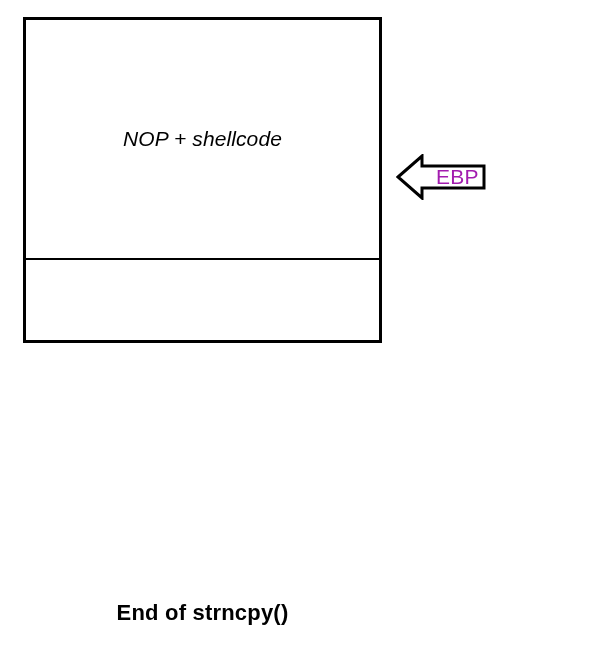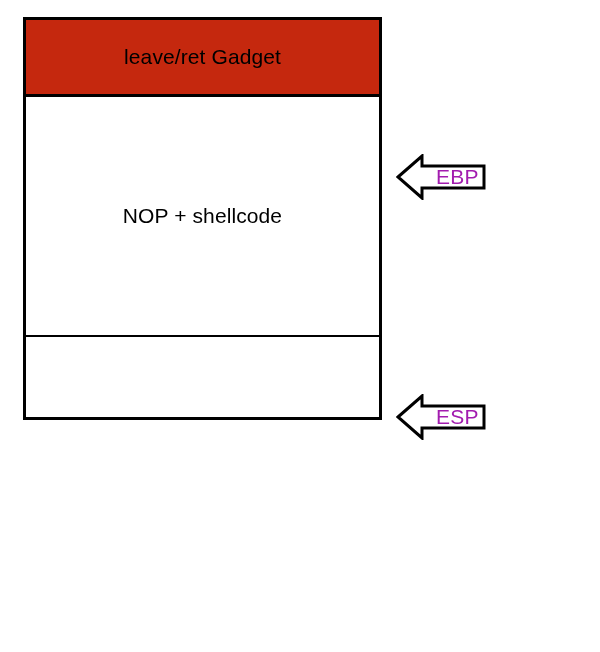--- a/index.html
+++ b/index.html
@@ -39,20 +39,21 @@
     color: #000000;
     font-size: 21px;
     line-height: 1.1;
     letter-spacing: 0.1px;
   }
   .cell.last {
     border-bottom: none;
   }
   .cell.thin-div {
     border-bottom-width: 2px;
+    font-style: italic;
   }
 
   .cell-gadget   { height: 77px;  background: #C5280E; }
   .cell-buffer   { height: 78px;  background: #6DAF45; }
   .cell-shell    { height: 240px; background: #ffffff; }
   .cell-dummy    { height: 74px;  background: #ffffff; }
   .cell-empty    { height: 80px;  background: #ffffff; }
 
   
   .arrow {
@@ -95,23 +96,20 @@
     letter-spacing: 0.2px;
   }
 </style>
 </head>
 <body>
 
 <div id="canvas">
 
   <div class="stack">
 
-    <div class="cell cell-gadget">
-      <span>leave/ret Gadget</span>
-    </div>
 
 
     <div class="cell cell-shell thin-div">
       <span>NOP + shellcode</span>
     </div>
 
 
     <div class="cell cell-empty last">
       <span></span>
     </div>
@@ -120,23 +118,16 @@
 
   <div class="arrow" id="arrow-ebp">
     <span>
       <svg viewBox="0 0 90 46" xmlns="http://www.w3.org/2000/svg">
         <polygon points="2,23 26,2 26,12 88,12 88,34 26,34 26,44" fill="#ffffff" stroke="#000000" stroke-width="3" stroke-linejoin="miter"></polygon>
       </svg>
     </span>
     <span class="arrow-label">EBP</span>
   </div>
 
-  <div class="arrow" id="arrow-esp">
-    <span>
-      <svg viewBox="0 0 90 46" xmlns="http://www.w3.org/2000/svg">
-        <polygon points="2,23 26,2 26,12 88,12 88,34 26,34 26,44" fill="#ffffff" stroke="#000000" stroke-width="3" stroke-linejoin="miter"></polygon>
-      </svg>
-    </span>
-    <span class="arrow-label">ESP</span>
-  </div>
 
+  <div class="caption">End of strncpy()</div>
 
 </div>
 
 </body></html>

